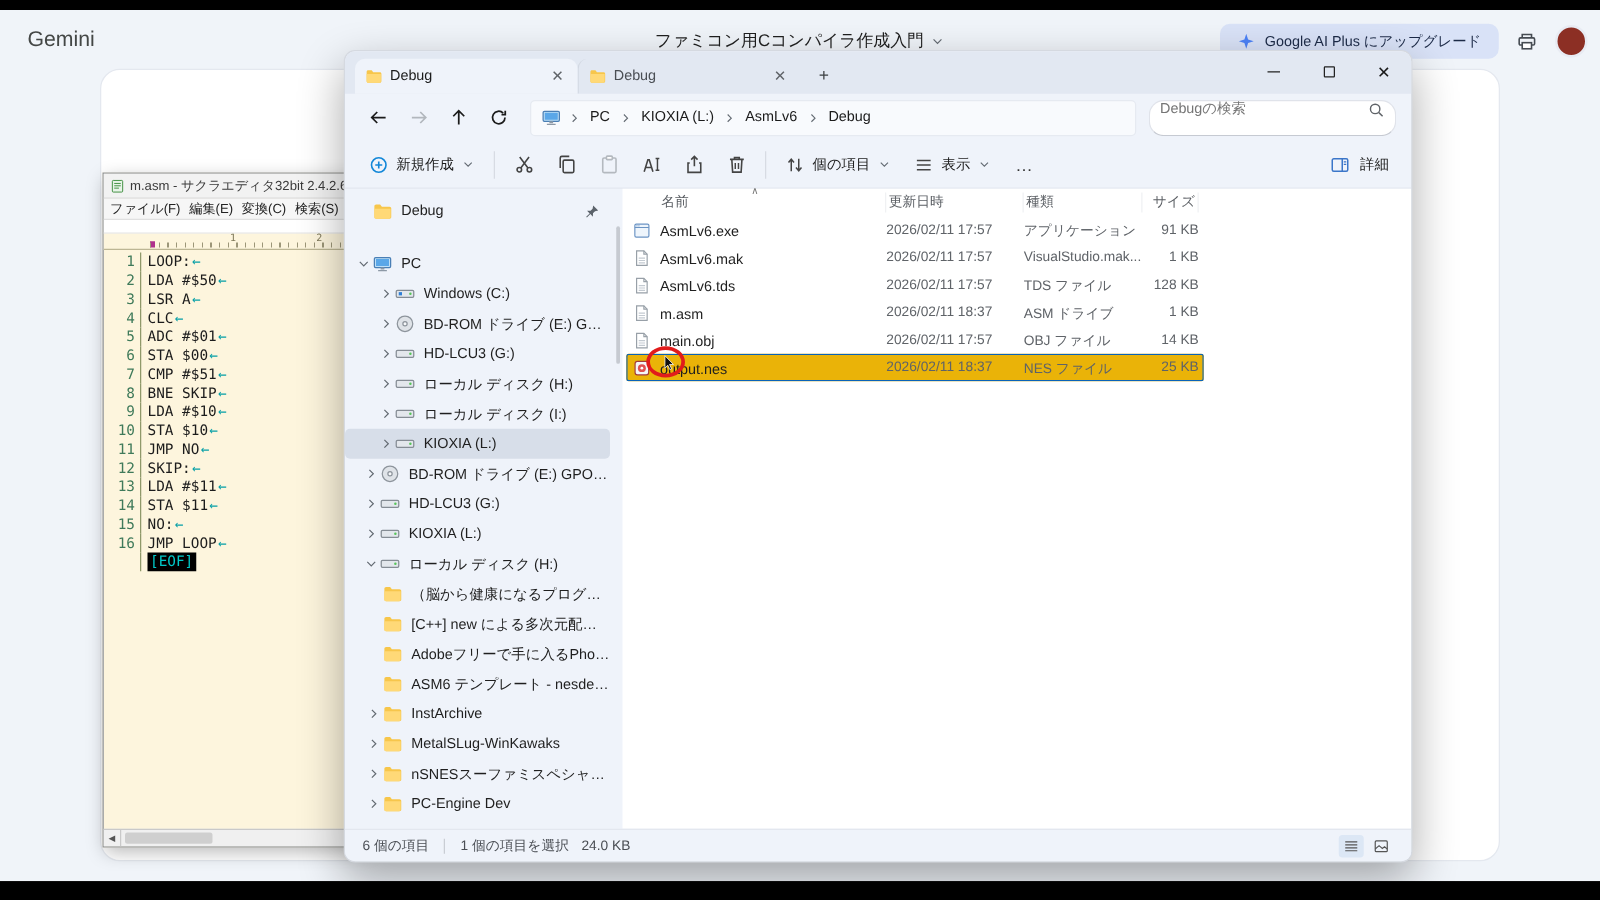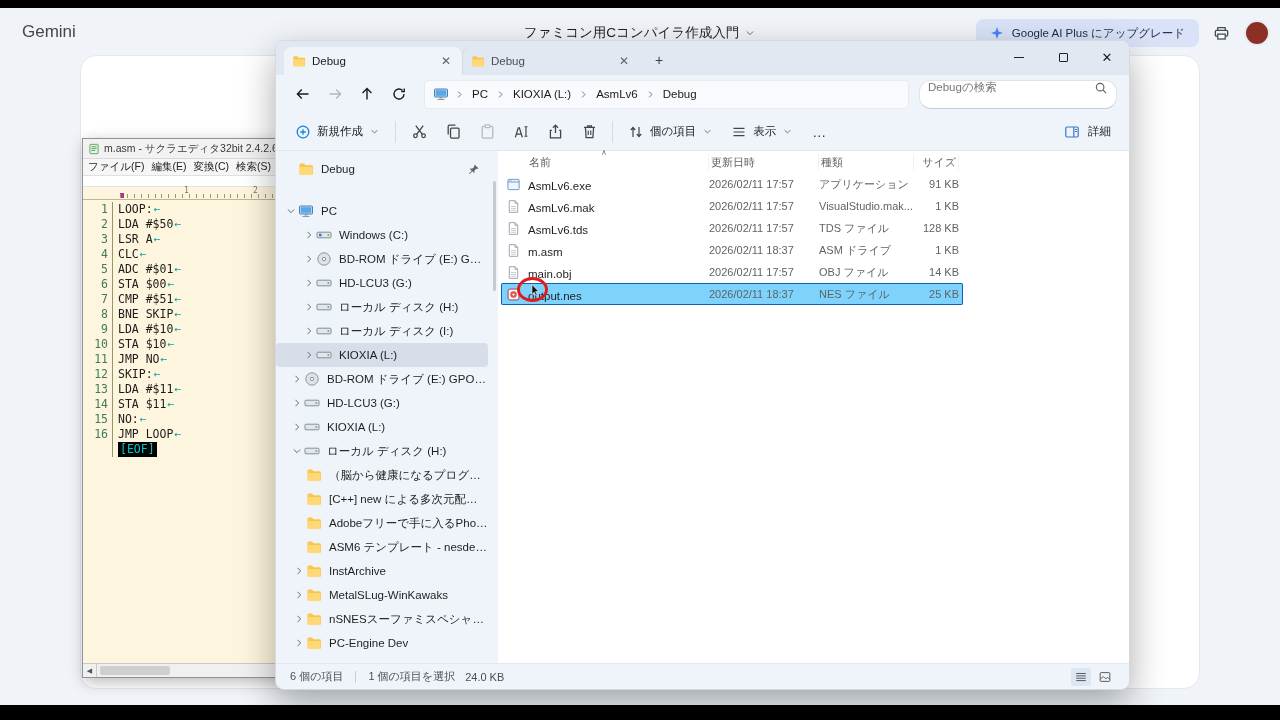--- a/index.html
+++ b/index.html
@@ -91,21 +91,21 @@
 .f-header{display:grid;grid-template-columns:208px 110px 95px 45px;height:22px;align-items:center;color:#5a5e63;font-size:11px;position:relative;width:462px;margin-left:3px}
 .f-header>div{padding-left:2px;border-right:1px solid #f0f1f3;height:16px;line-height:16px}
 .fh-name{padding-left:28px!important}
 .fh-size{text-align:right;padding-right:2px}
 .f-caret{position:absolute;left:100px;top:-3px;font-size:8px;color:#777}
 .f-row{display:grid;grid-template-columns:208px 110px 95px 45px;height:22px;align-items:center;width:462px;margin-left:3px;border-radius:2px}
 .f-row .fc-name{display:flex;align-items:flex-end;gap:7px;padding-left:5px;color:#1f1f1f;white-space:nowrap;overflow:hidden}
 .fc-name .ic{width:15px;height:15px;flex:0 0 15px}
 .f-row .fc{color:#5f6368;font-size:11px;white-space:nowrap}
 .fc-size{text-align:right}
-.f-row.sel{background:#7dd3fc;box-shadow:inset 0 0 0 1px #0a63b8}
+.f-row.sel{background:#eab308;box-shadow:inset 0 0 0 1px #0a63b8}
 .x-status{position:absolute;left:0;bottom:0;right:0;height:26px;display:flex;align-items:center;padding:0 14px;font-size:11px;color:#4a4e54;border-top:1px solid #e3e7ef;background:#eff3fa}
 .x-status .sdiv{width:1px;height:12px;background:#c9cdd4;margin:0 12px}
 .x-status .ssize{margin-left:10px}
 .x-viewicons{margin-left:auto;display:flex;gap:4px}
 .x-viewicons .vi{width:20px;height:18px;display:flex;align-items:center;justify-content:center;border-radius:3px}
 .vi.on{background:#dce7f5}
 .vi .ic{width:14px;height:14px}
 
 
 .ann-circle{position:absolute;left:517px;top:277px;width:31px;height:25px;border:3px solid #e11b1b;border-radius:50%;z-index:30}

